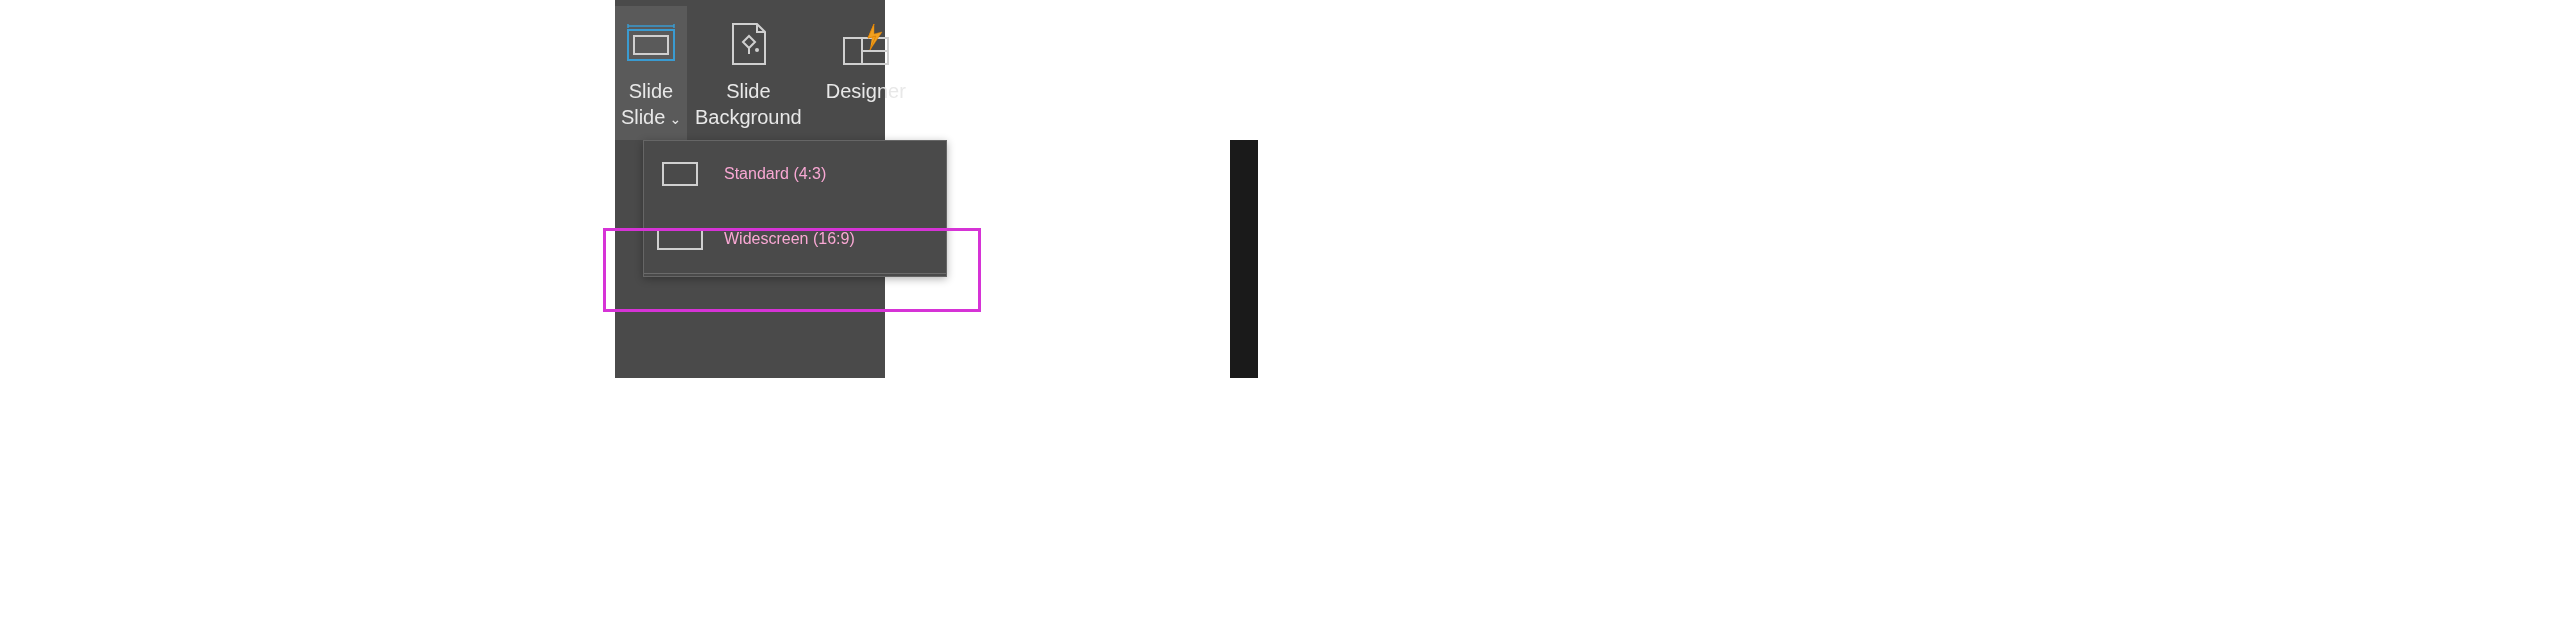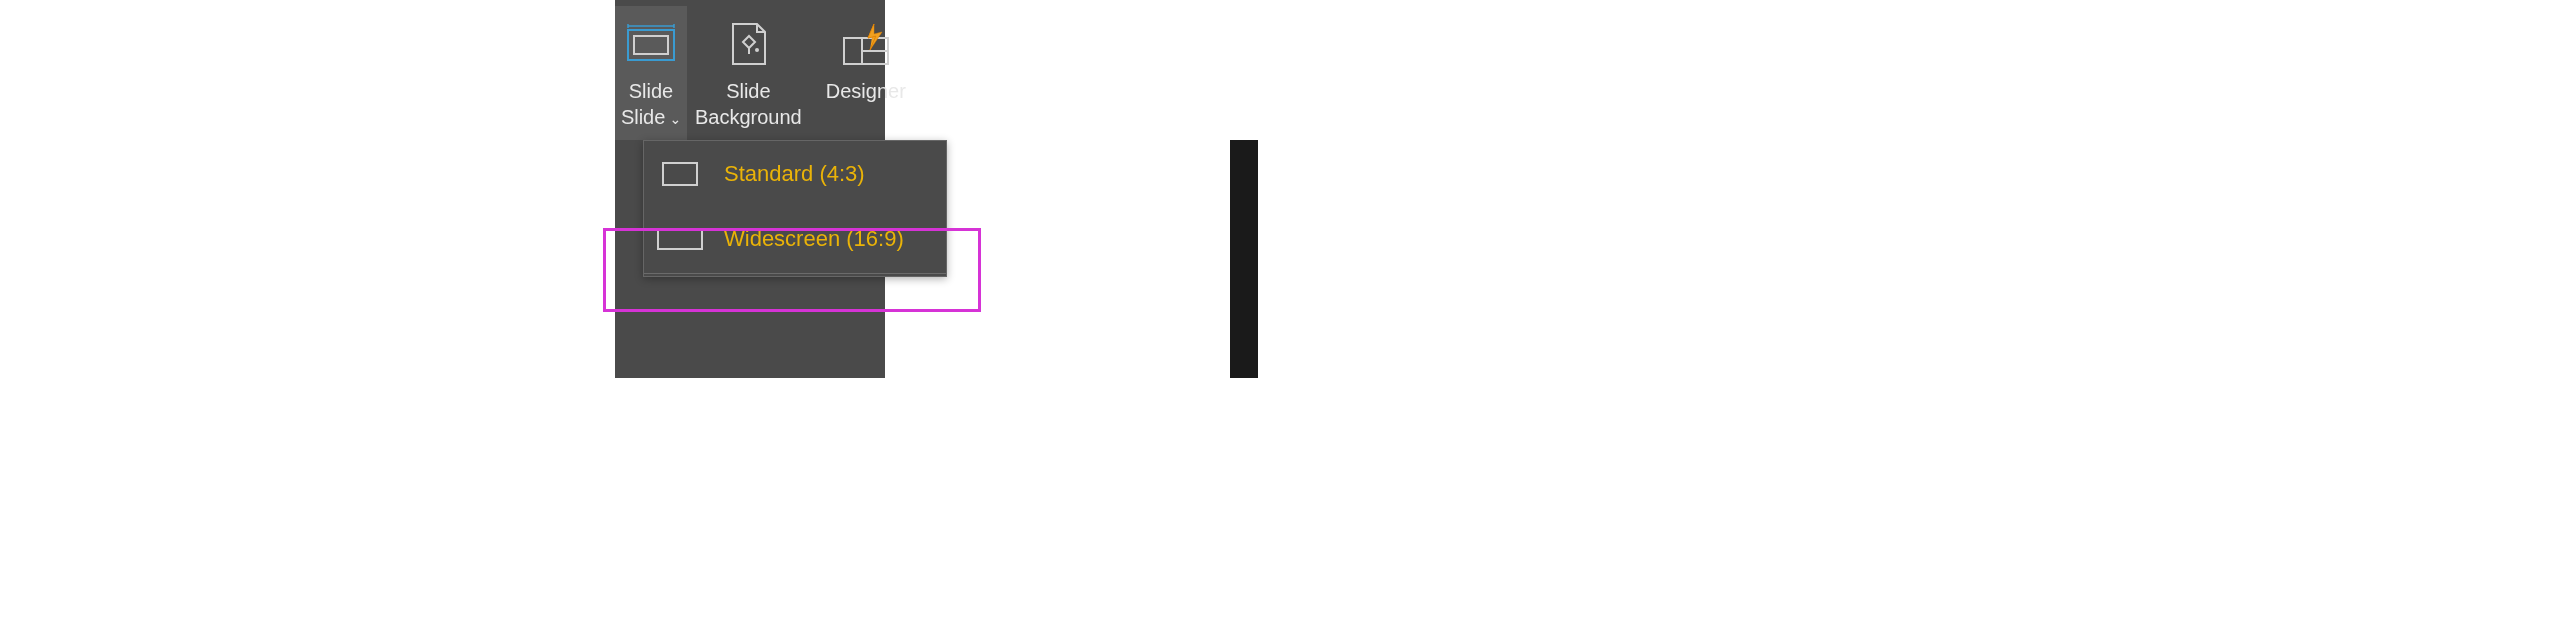--- a/index.html
+++ b/index.html
@@ -70,22 +70,22 @@
       cursor: pointer;
     }
     .menu-icon {
       margin-right: 20px;
       display: flex;
       align-items: center;
       justify-content: center;
       width: 48px;
     }
     .menu-label {
-      font-size: 22px;
-      color: #eab308;
+      font-size: 16px;
+      color: #f9a8d4;
     }
     .menu-separator {
       height: 1px;
       background: #6b6b6b;
       margin: 2px 0;
     }
     .menu-custom {
       text-align: center;
       padding: 14px 0;
       cursor: pointer;

